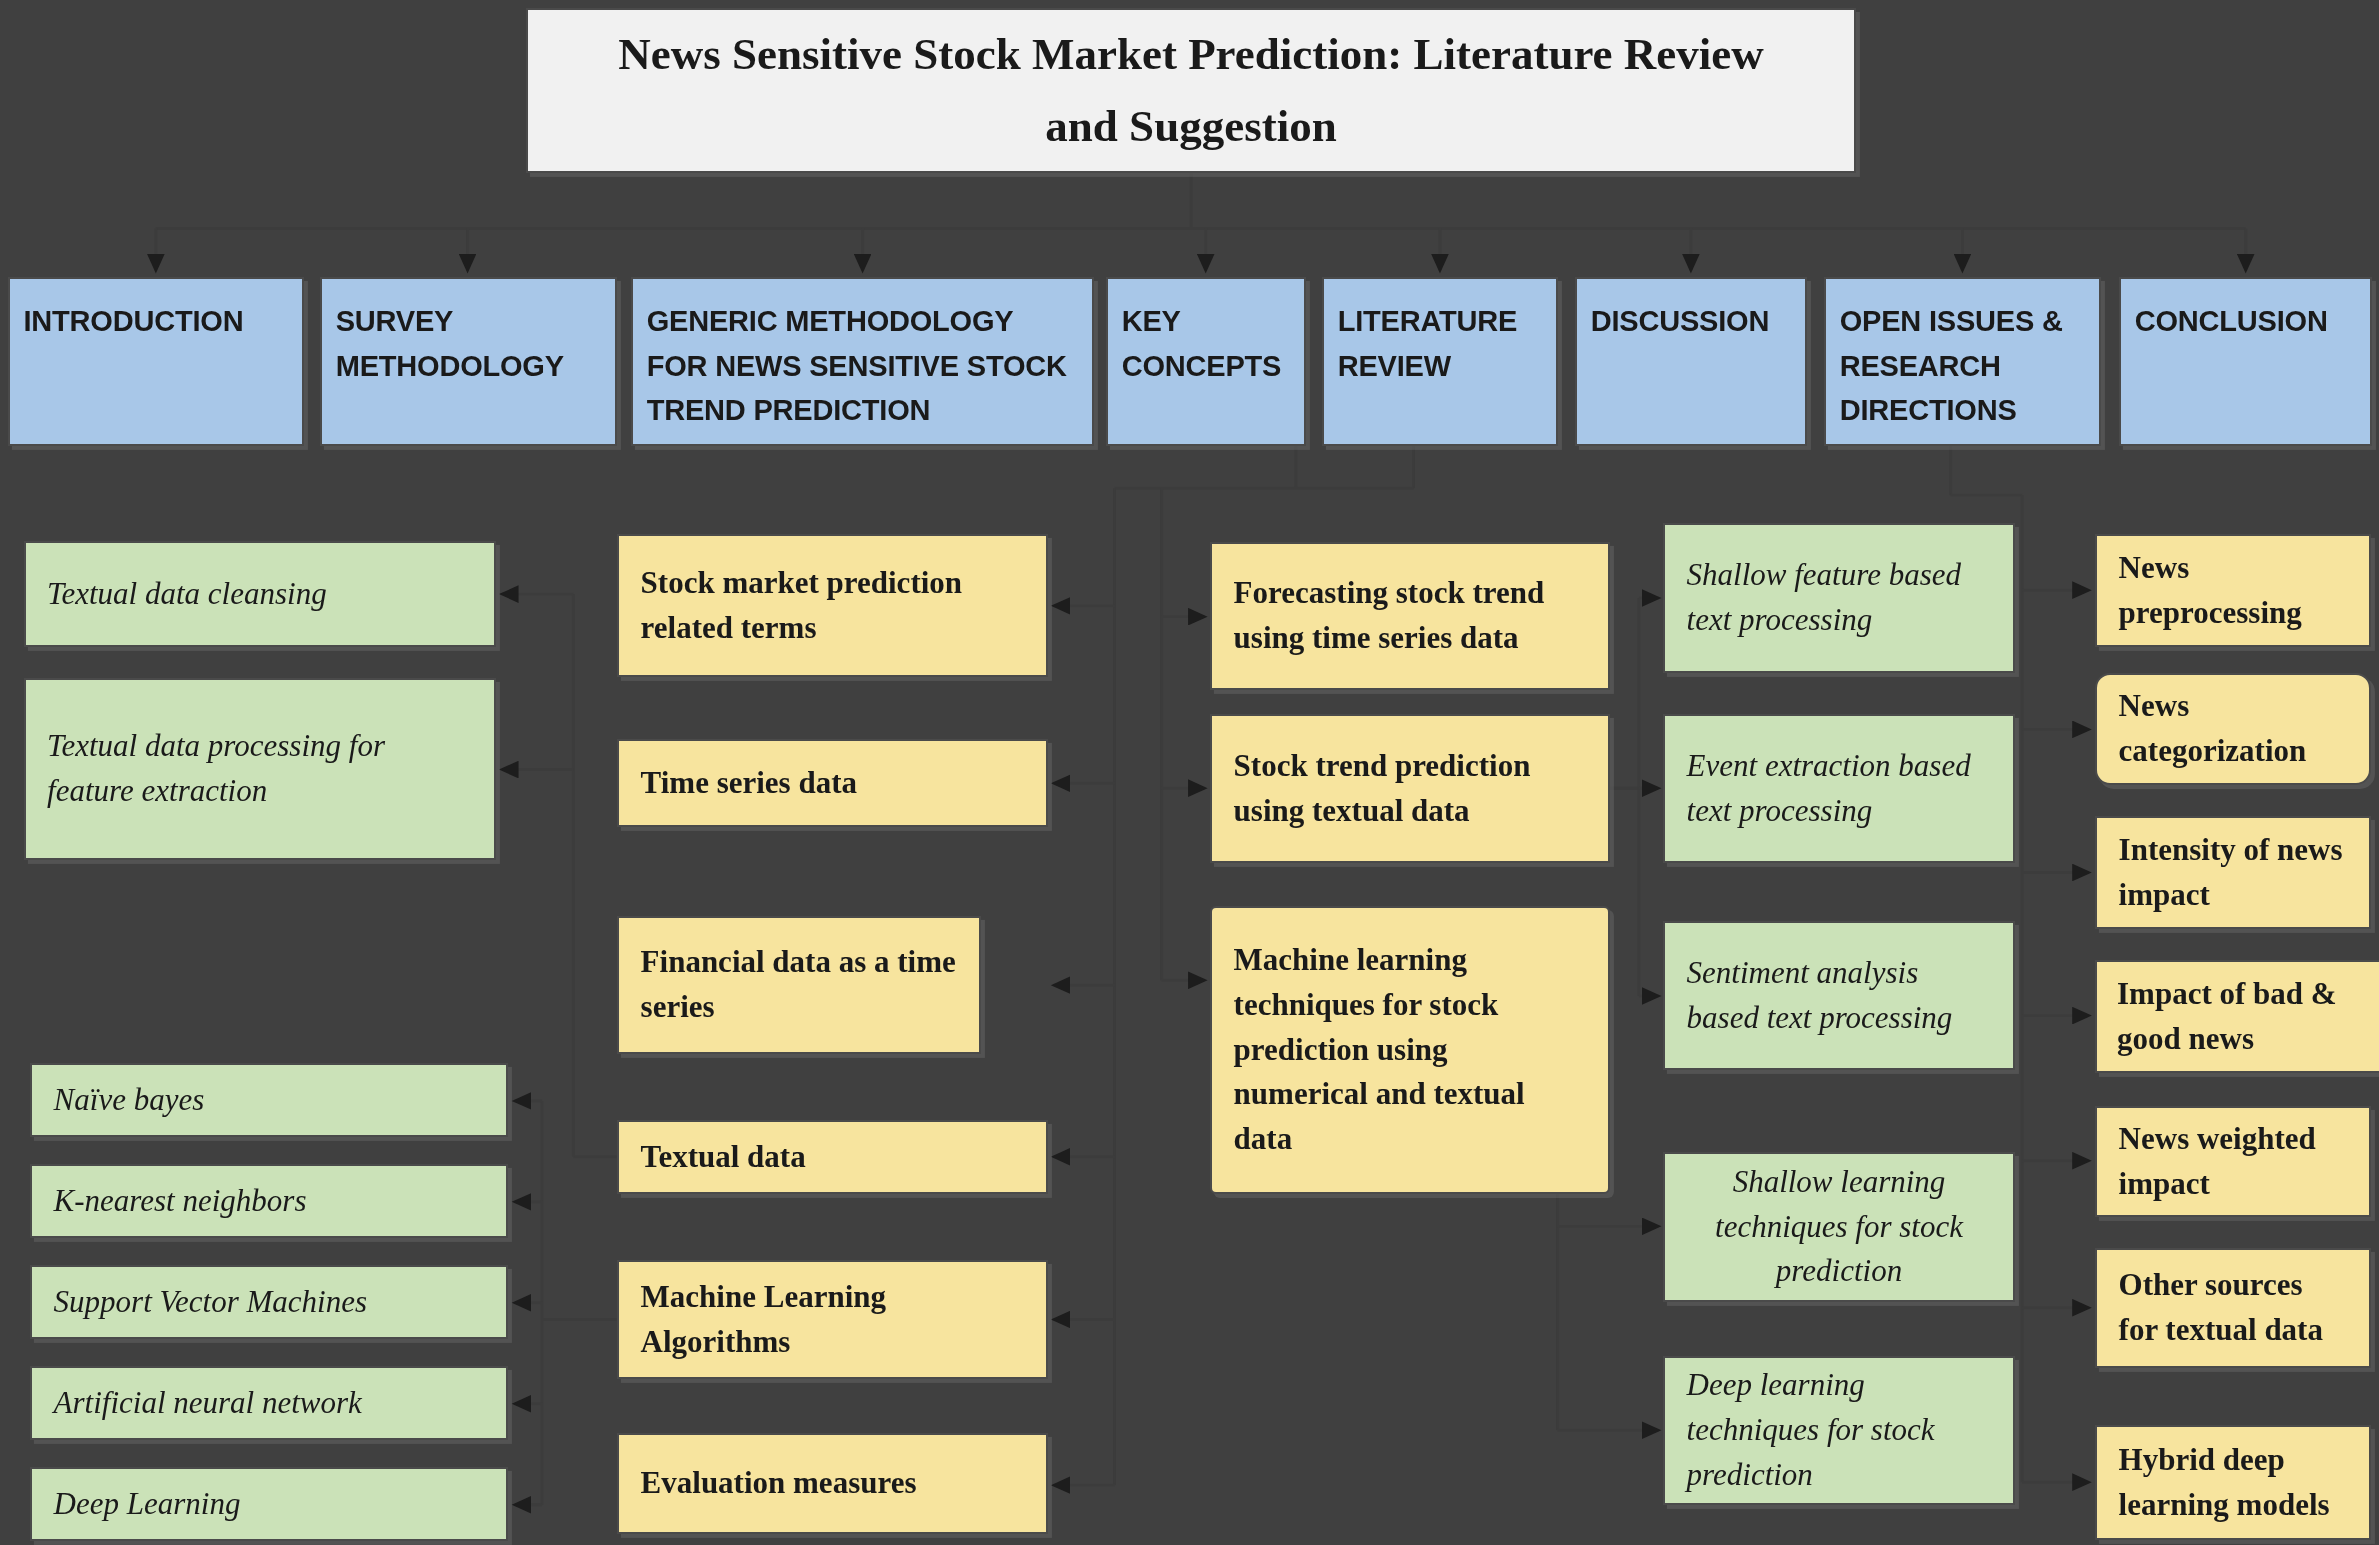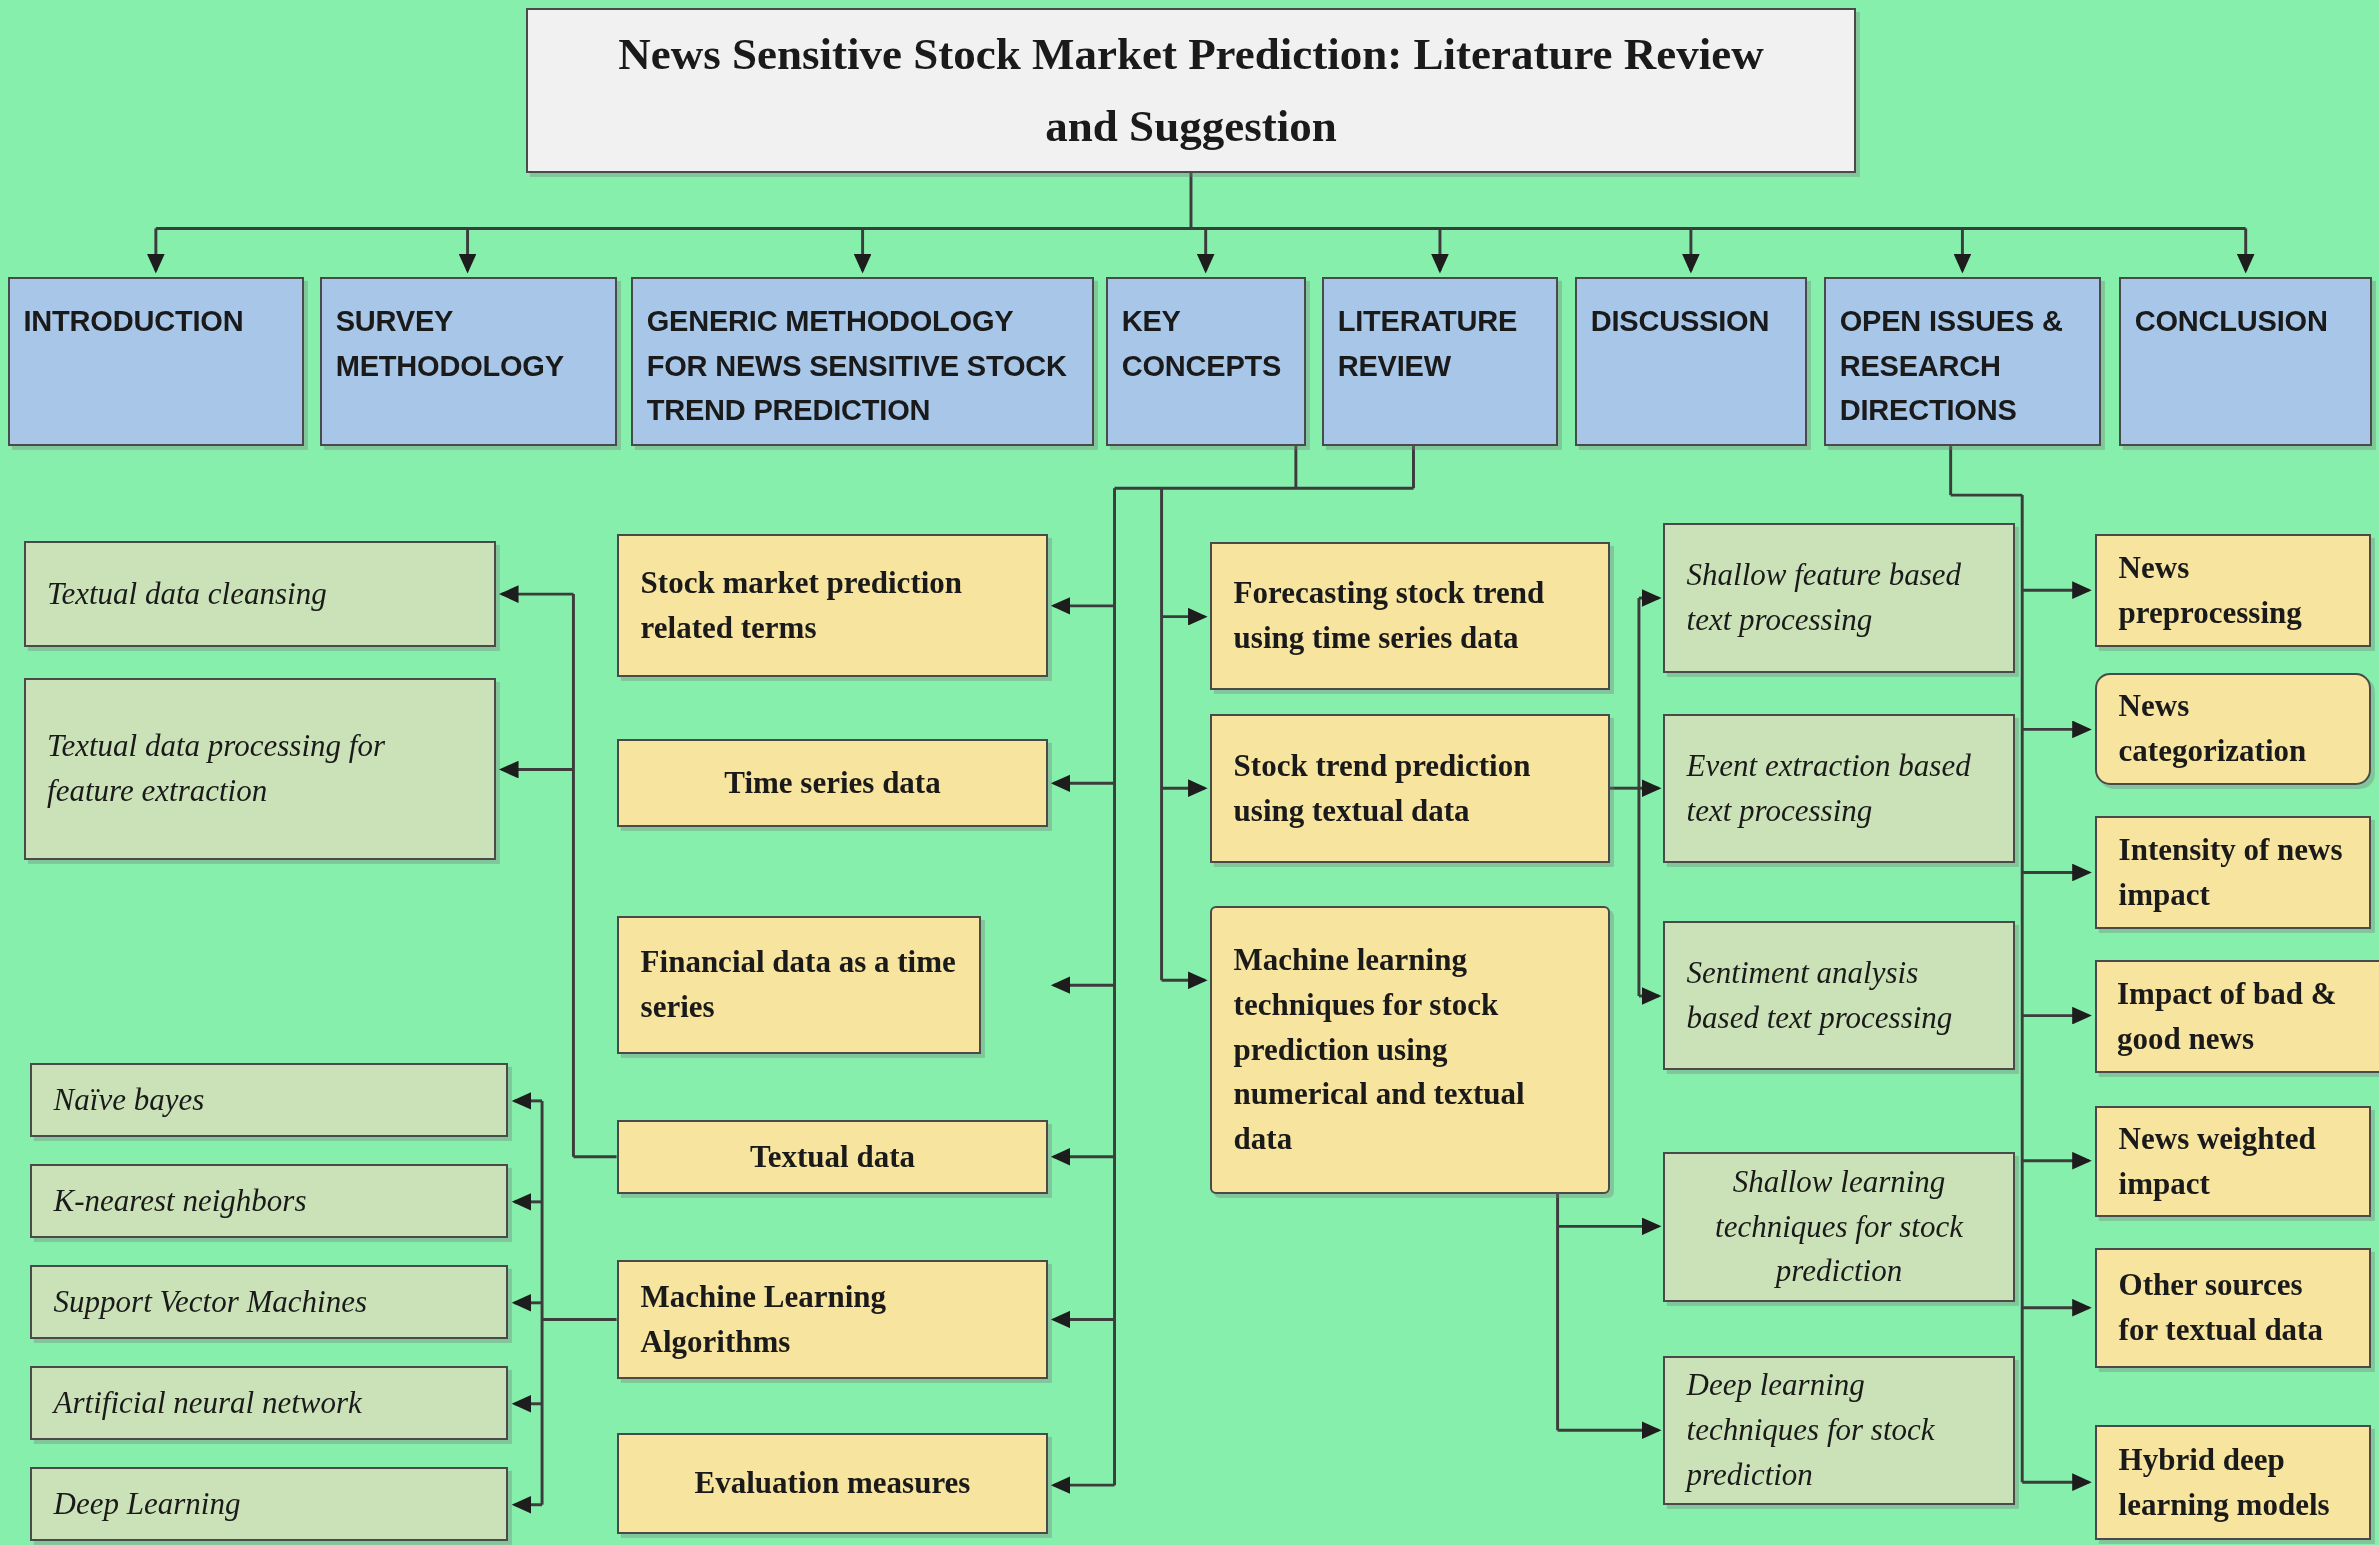--- a/index.html
+++ b/index.html
@@ -1,19 +1,19 @@
 <!DOCTYPE html>
 <html style="--blue: #A8C7E8; --green: #CBE2B8; --yellow: #F7E49E; --title-bg: #F1F1F1; --border: #4A4A4A; --line: #3C3C3C;"><head>
 <meta charset="utf-8">
 <style>
   html,body{margin:0;padding:0;background:#ffffff;}
   #canvas{
     position:relative;
     width:2380px;height:1546px;
-    background:#86efac;
+    background:#404040;
     font-family:"Liberation Serif", serif;
     overflow:hidden;
   }
   .node{
     position:absolute;
     box-sizing:border-box;
     border:2.9px solid var(--border,#4A4A4A);
     box-shadow:3.9px 3.9px 0 rgba(120,120,120,0.35);
     display:flex;
     align-items:center;
@@ -37,21 +37,20 @@
     align-items:flex-start;
     padding:19.6px 13.7px;
     letter-spacing:-0.2px;
   }
   .yellow{
     background:var(--yellow,#F7E49E);
     font-weight:bold;
     font-size:31px;
     line-height:1.45;
     padding:9.8px 21.6px;
-    justify-content:center;
   }
   .green{
     background:var(--green,#CBE2B8);
     font-style:italic;
     font-size:31px;
     line-height:1.45;
     padding:9.8px 21.6px;
   }
   #wires{position:absolute;left:0;top:0;width:2380px;height:1546px;}
   #wires path{stroke:var(--line,#3C3C3C);stroke-width:3;fill:none;}

